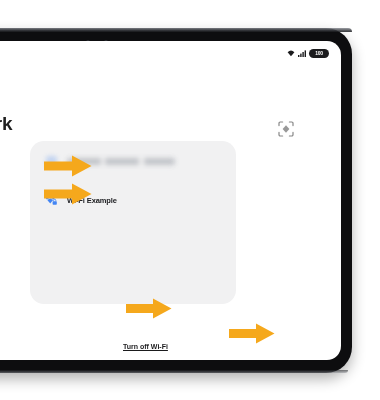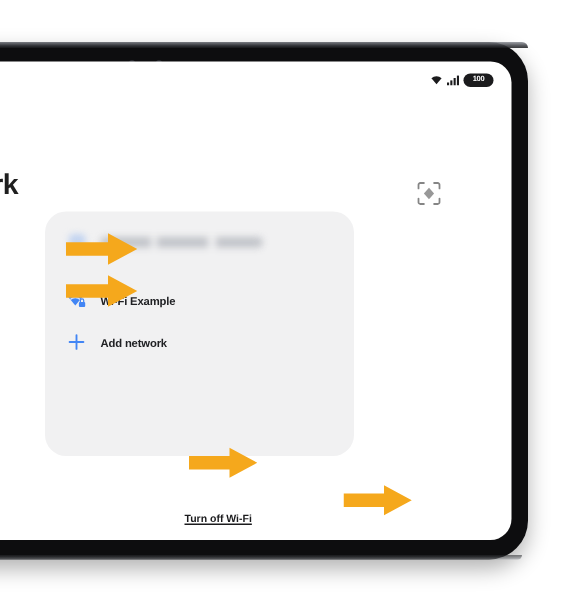--- a/index.html
+++ b/index.html
@@ -263,28 +263,20 @@
                 <path d="M6.2 9.6 L1.2 3.6 A7.6 7.6 0 0 1 11.2 3.6 Z" fill="#4285F4"></path>
                 <path d="M1.2 3.6 A7.6 7.6 0 0 1 11.2 3.6" stroke="#ffffff" stroke-width="1" fill="none" opacity=".75"></path>
                 <path d="M2.9 5.6 A5 5 0 0 1 9.5 5.6" stroke="#ffffff" stroke-width="0.9" fill="none" opacity=".75"></path>
                 <rect x="8.6" y="7.3" width="4.2" height="3.4" rx="0.7" fill="#4285F4"></rect>
                 <path d="M9.6 7.3V6.4a1.1 1.1 0 0 1 2.2 0v0.9" stroke="#4285F4" stroke-width="0.8" fill="none"></path>
               </svg>
             </div>
             <div class="row-label">Wi-Fi Example</div>
           </div>
 
-          <div class="net-row" id="row-add-network">
-            <div class="row-icon">
-              <svg width="12" height="12" viewBox="0 0 12 12">
-                <path d="M6 1.4V10.6M1.4 6H10.6" stroke="#4285F4" stroke-width="1.25" stroke-linecap="round"></path>
-              </svg>
-            </div>
-            <div class="row-label">Add network</div>
-          </div>
         </div>
 
         <a id="turn-off-wifi-link" href="#">Turn off Wi-Fi</a>
 
       </div>
     </div>
   </div>
 
   <svg class="arrow" id="arrow-wifi-example" viewBox="0 0 48 22">
     <path d="M0 6.5 H28 V0.5 L47.5 11 L28 21.5 V15.5 H0 Z" fill="#F5A81C"></path>

